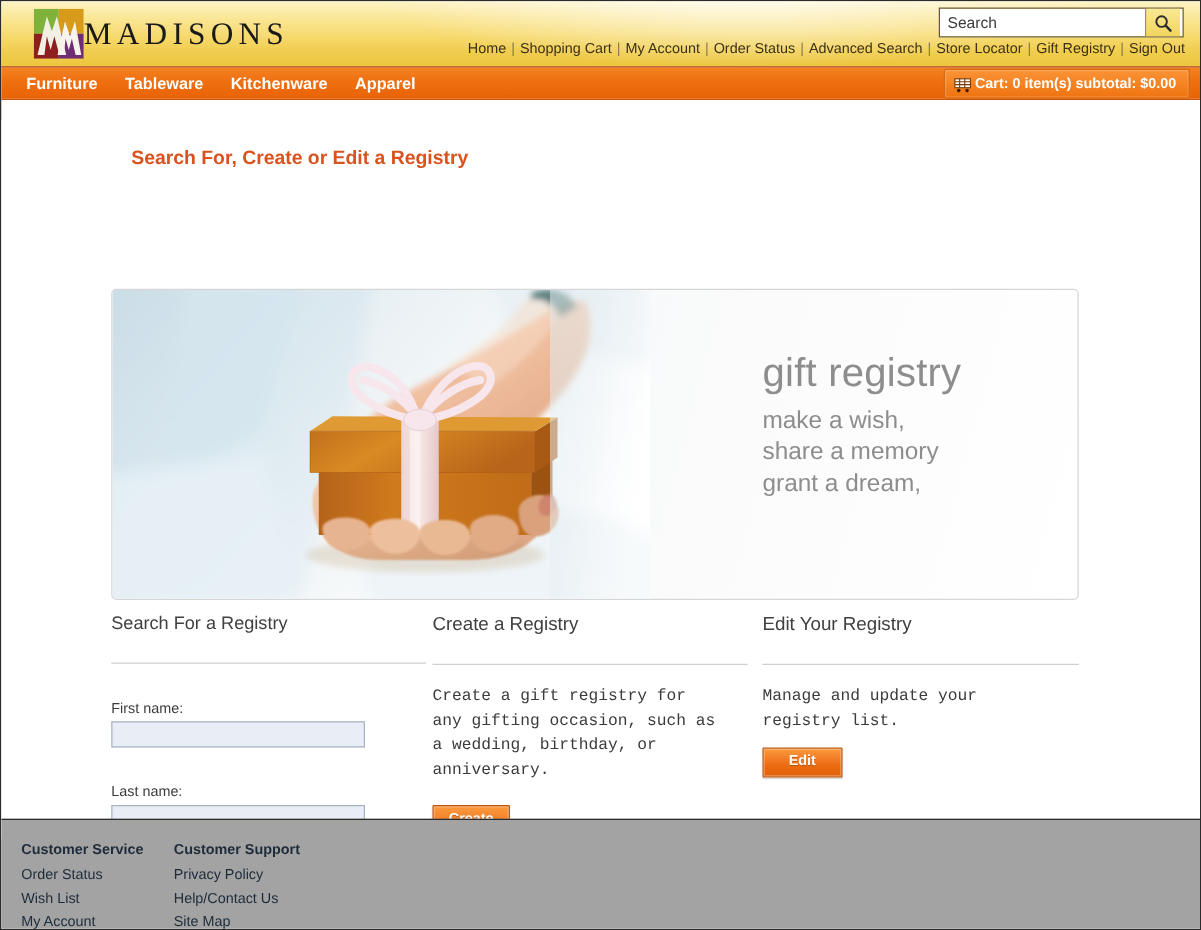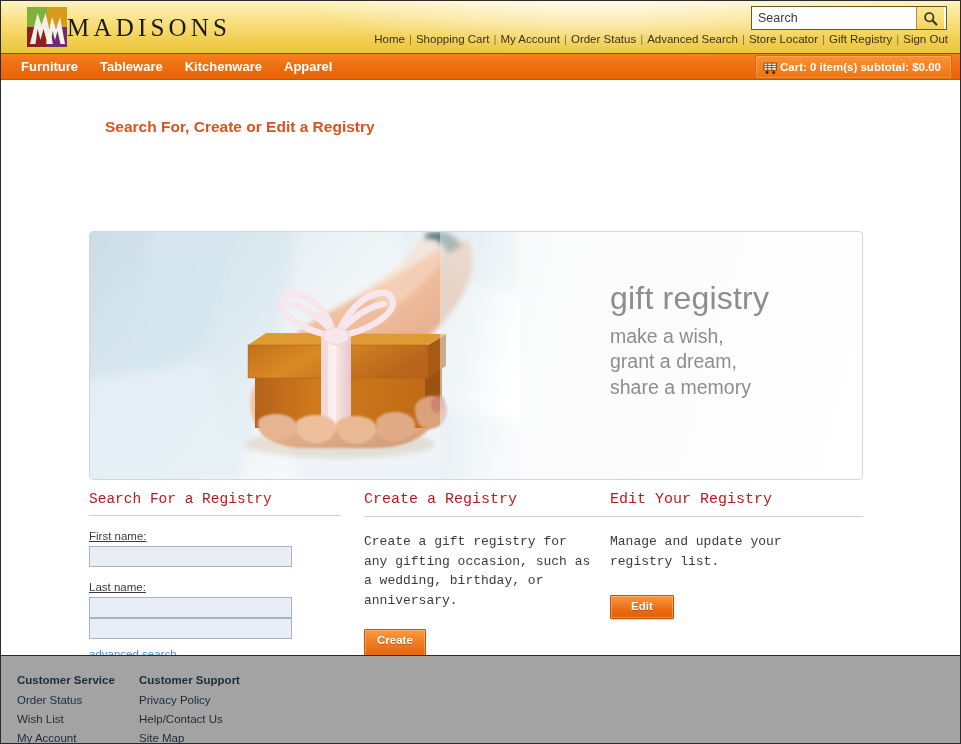--- a/index.html
+++ b/index.html
@@ -116,51 +116,50 @@
     letter-spacing:.2px;
   }
   .hero-sub {
     font-size:19.5px; color:#8d8d8d; line-height:1.32; margin-top:8px;
   }
 
   
   .cols { position:absolute; left:0; top:395px; width:961px; }
   .col { position:absolute; top:0; }
   .col-1 { left:88px; width:252px; }
-  .col-2 { left:363px; width:252px; }
+  .col-2 { left:345px; width:252px; }
   .col-3 { left:609px; width:253px; }
   .col-head {
-    font-size:15px; color:#b91c1c; font-weight:400;
-    padding-bottom:8px; border-bottom:1px solid #cfcfcf;
+    font-size:15px; color:#404040; font-weight:400;
+    padding-bottom:23px; border-bottom:1px solid #cfcfcf;
     margin-bottom:0;
-    font-family:Liberation Mono, monospace;
   }
   .col-1 .col-head { font-size:14.5px; }
-  .field-label { font-size:11.5px; color:#3b3b3b; margin:14px 0 4px;text-decoration:underline; }
+  .field-label { font-size:11.5px; color:#3b3b3b; margin:30px 0 4px; }
   .txt {
     width:203px; height:21px;
     background:#e9eef6; border:1px solid #a8b3c4;
     font-family:"Liberation Sans",sans-serif; font-size:12px; color:#222;
     padding:0 4px; outline:none;
   }
   .adv-link { display:inline-block; margin-top:9px; font-size:11.5px; color:#4a8fd4; text-decoration:none; }
   .col-desc { font-size:13px; color:#3b3b3b; line-height:1.5; margin-top:15px; width:230px;font-family:Liberation Mono, monospace; }
 
   .btn-orange {
     display:inline-block; border:1px solid #c0540b;
     background:linear-gradient(180deg,#fb9b3e 0%,#f4812a 30%,#ea6a10 62%,#e2620b 100%);
     color:#ffffff; font-size:11.5px; font-weight:bold;
     padding:4px 12px 18px; cursor:pointer;
     box-shadow:0 1px 1px rgba(0,0,0,.18), 0 0 0 1px rgba(255,255,255,.25) inset;
     border-radius:1px; line-height:1.15;
     font-family:"Liberation Sans",sans-serif;
     text-shadow:0 1px 0 rgba(120,50,0,.45);
   }
   .btn-create { margin-top:19px; }
-  .btn-edit { margin-top:24px; padding:4px 20px 5px; }
+  .btn-edit { margin-top:12px; padding:4px 20px 5px; }
   .btn-search {
     position:absolute; left:88px; top:604px;
     padding:5px 17px 6px; font-size:12px;
   }
 
   
   .footer {
     position:absolute; left:0; bottom:0; width:959px; height:88px;
     background:#a3a3a3; border-top:1px solid #2b2b2b;
   }
@@ -331,22 +330,22 @@
             <ellipse cx="348" cy="172" rx="7" ry="9" fill="#c97c6a" opacity="0.75" transform="rotate(20 348 172)"></ellipse>
           </g>
 
           <rect x="350" y="0" width="80" height="247" fill="url(#bgg)" opacity="0.55"></rect>
         </svg>
       </div>
       <div class="hero-text">
         <div class="hero-title">gift registry</div>
         <div class="hero-sub">
           <div>make a wish,</div>
+          <div>share a memory</div>
           <div>grant a dream,</div>
-          <div>share a memory</div>
         </div>
       </div>
     </div>
 
     <div class="cols">
 
       <div class="col col-1">
         <div class="col-head">Search For a Registry</div>
 
         <div class="field-label">First name:</div>

